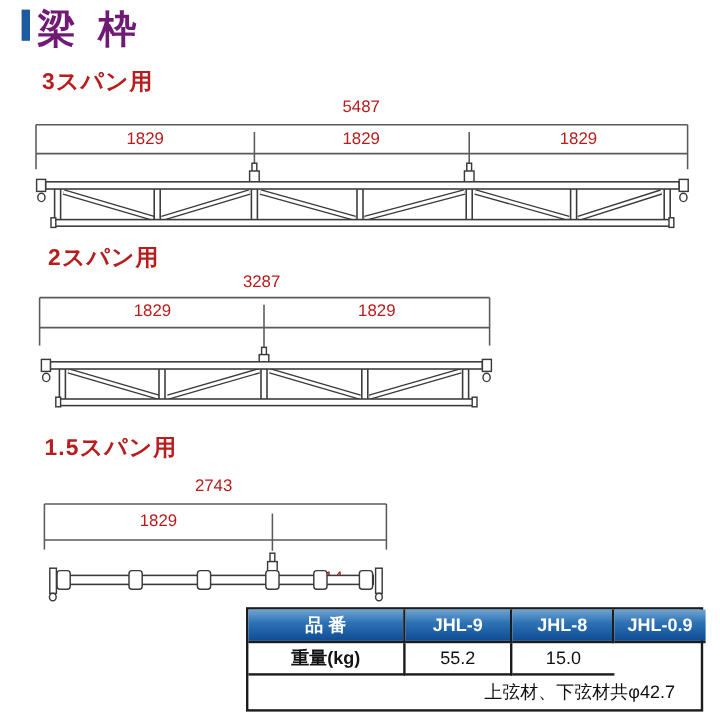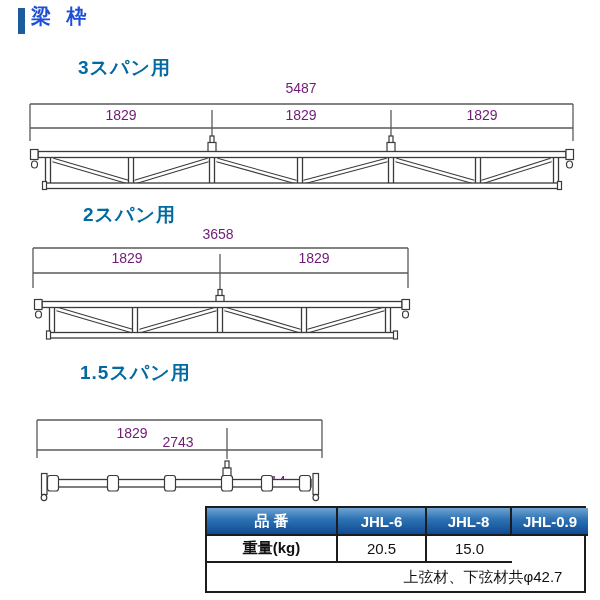--- a/index.html
+++ b/index.html
@@ -9,30 +9,30 @@
     width:600px; height:600px;
     background:#ffffff;
     font-family:"Liberation Sans","DejaVu Sans",sans-serif;
     color:#1a1a1a;
     overflow:hidden;
   }
   .abs { position:absolute; }
 
   
   .title-bar { left:18px; top:8px; width:7px; height:26px; background:#1c5b9e; }
-  .page-title { left:31px; top:3px; font-size:20px; font-weight:700; letter-spacing:5px; color:#1d4ed8; }
-
-  
-  .sec-h { font-size:19px; font-weight:700; color:#0369a1; letter-spacing:1px;margin-left:43px; }
+  .page-title { left:31px; top:3px; font-size:32px; font-weight:700; letter-spacing:5px; color:#701a75; }
+
+  
+  .sec-h { font-size:19px; font-weight:700; color:#b91c1c; letter-spacing:1px; }
   .sec-h1 { left:35px; top:55px; }
   .sec-h2 { left:40px; top:202px; }
   .sec-h3 { left:37px; top:360px; }
 
   
-  .dim { width:60px; height:16px; text-align:center; font-size:14px; color:#701a75; line-height:16px; }
+  .dim { width:60px; height:16px; text-align:center; font-size:14px; color:#b91c1c; line-height:16px; }
 
   svg.draw { position:absolute; left:0; top:0; }
   .tube { fill:#ffffff; stroke:#3a3a3a; stroke-width:1.3; }
   .knob { fill:#ffffff; stroke:#3a3a3a; stroke-width:1.2; }
   .dimline { stroke:#5a5a5a; stroke-width:1.3; fill:none; }
   .dgk { stroke:#3a3a3a; stroke-width:4.6; }
   .dgw { stroke:#ffffff; stroke-width:2.4; }
 
   
   .spec-table {
@@ -68,25 +68,25 @@
 
 <div class="abs sec-h sec-h1">3スパン用</div>
 <div class="abs sec-h sec-h2">2スパン用</div>
 <div class="abs sec-h sec-h3">1.5スパン用</div>
 
 <div class="abs dim" style="left:271px; top:80px;">5487</div>
 <div class="abs dim" style="left:91px;  top:107px;">1829</div>
 <div class="abs dim" style="left:271px; top:107px;">1829</div>
 <div class="abs dim" style="left:452px; top:107px;">1829</div>
 
-<div class="abs dim" style="left:188px; top:226px;">3658</div>
+<div class="abs dim" style="left:188px; top:226px;">3287</div>
 <div class="abs dim" style="left:97px;  top:250px;">1829</div>
 <div class="abs dim" style="left:284px; top:250px;">1829</div>
 
-<div class="abs dim" style="left:148px; top:396px;margin-top:38px;">2743</div>
+<div class="abs dim" style="left:148px; top:396px;">2743</div>
 <div class="abs dim" style="left:102px; top:425px;">1829</div>
 <div class="abs dim" style="left:244px; top:425px;margin-top:48px;">914</div>
 
 <svg class="draw" width="600" height="600" viewBox="0 0 600 600">
 
   <g>
     <path class="dimline" d="M30,104 H573"></path>
     <path class="dimline" d="M30,104 V141"></path>
     <path class="dimline" d="M573,104 V141"></path>
     <path class="dimline" d="M30,128 H573"></path>
@@ -204,22 +204,22 @@
       <rect class="knob" x="41.5" y="473.5" width="5.5" height="21"></rect>
       <ellipse class="knob" cx="44" cy="497.5" rx="2.8" ry="3.2"></ellipse>
       <rect class="knob" x="313" y="473.5" width="5.5" height="21"></rect>
       <ellipse class="knob" cx="315.8" cy="497.5" rx="2.8" ry="3.2"></ellipse>
     </g>
   </g>
 </svg>
 
 <div class="abs spec-table">
   <div class="cell head">品 番</div>
-  <div class="cell head">JHL-6</div>
+  <div class="cell head">JHL-9</div>
   <div class="cell head">JHL-8</div>
   <div class="cell head last-col">JHL-0.9</div>
 
   <div class="cell rowlabel">重量(kg)</div>
-  <div class="cell">20.5</div>
+  <div class="cell">55.2</div>
   <div class="cell last-col">15.0</div>
 
   <div class="cell merge3 last-col last-row">上弦材、下弦材共φ42.7</div>
 </div>
 
 </body></html>

